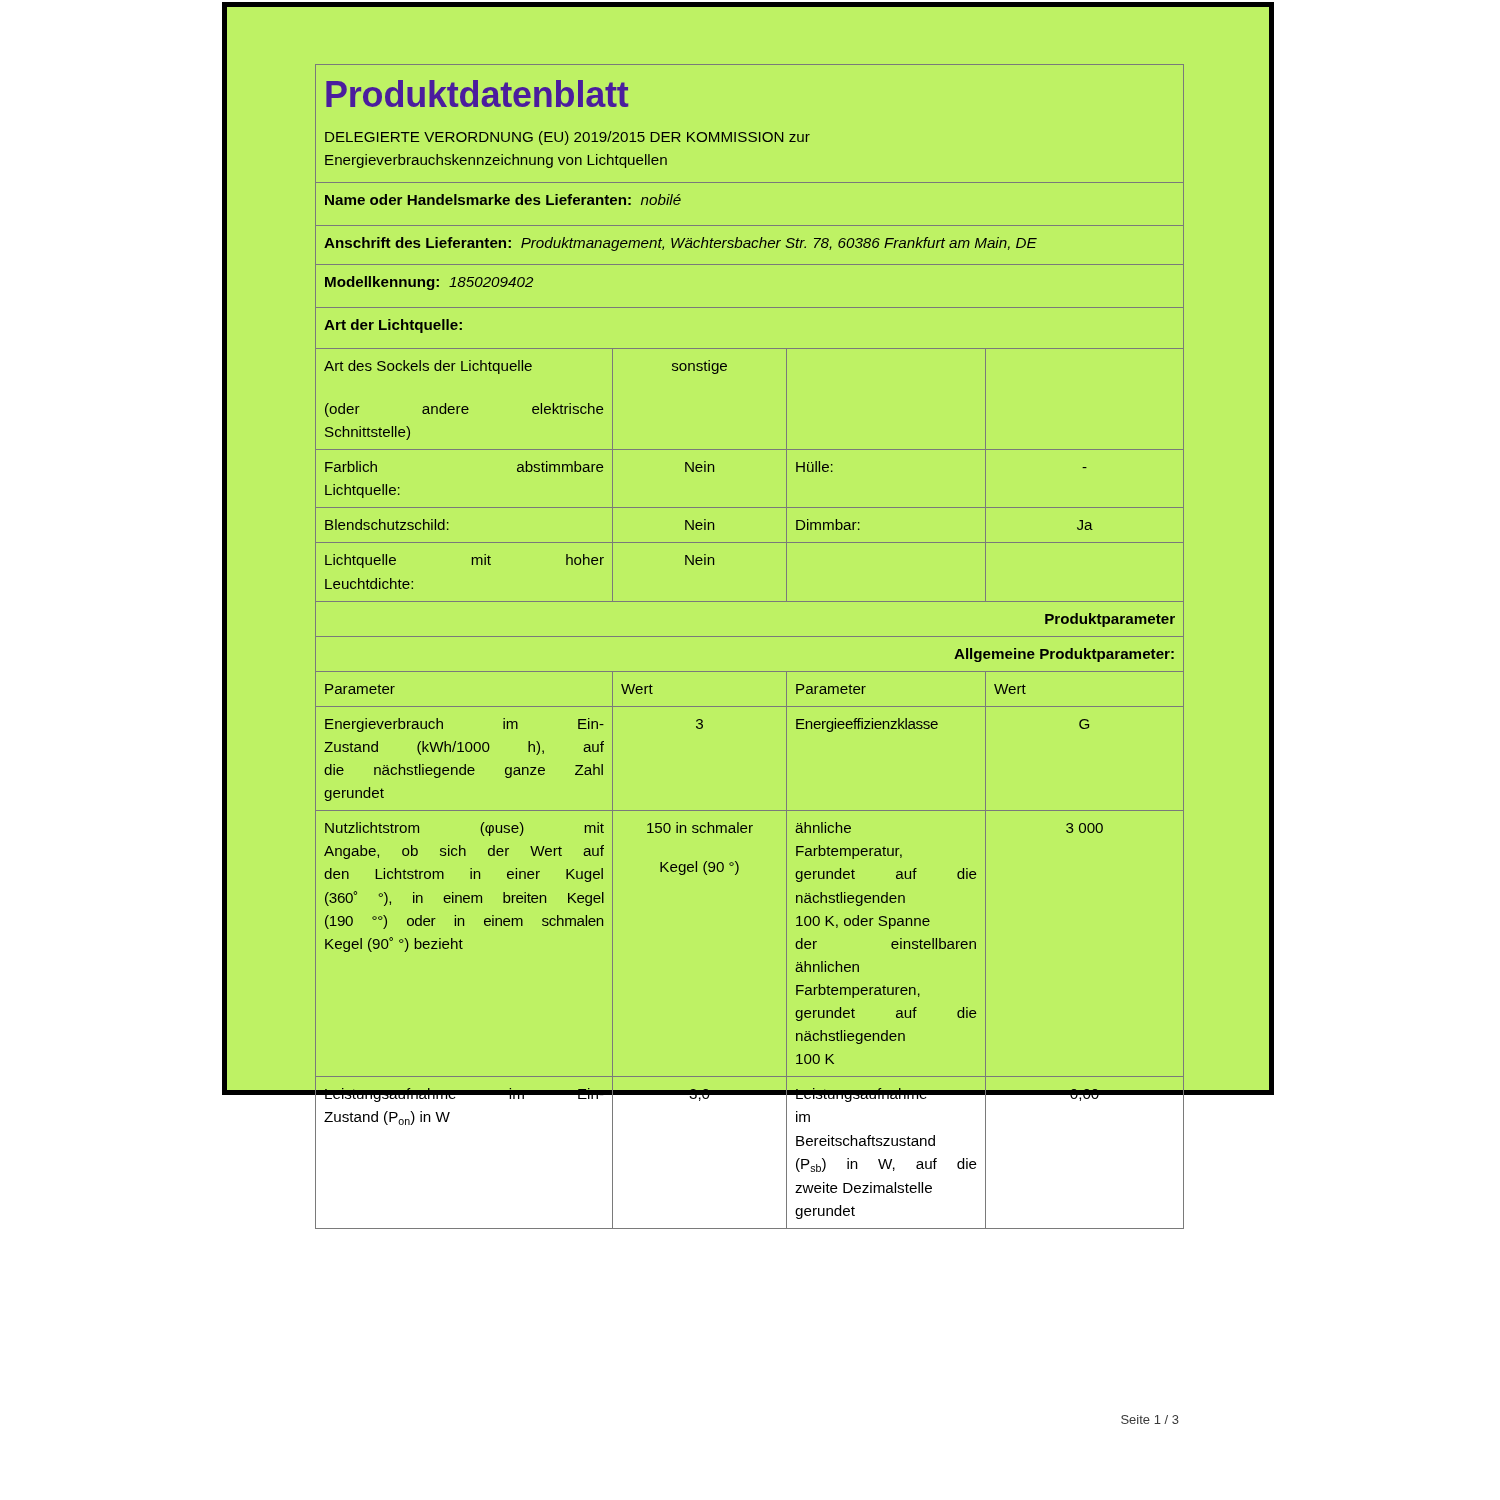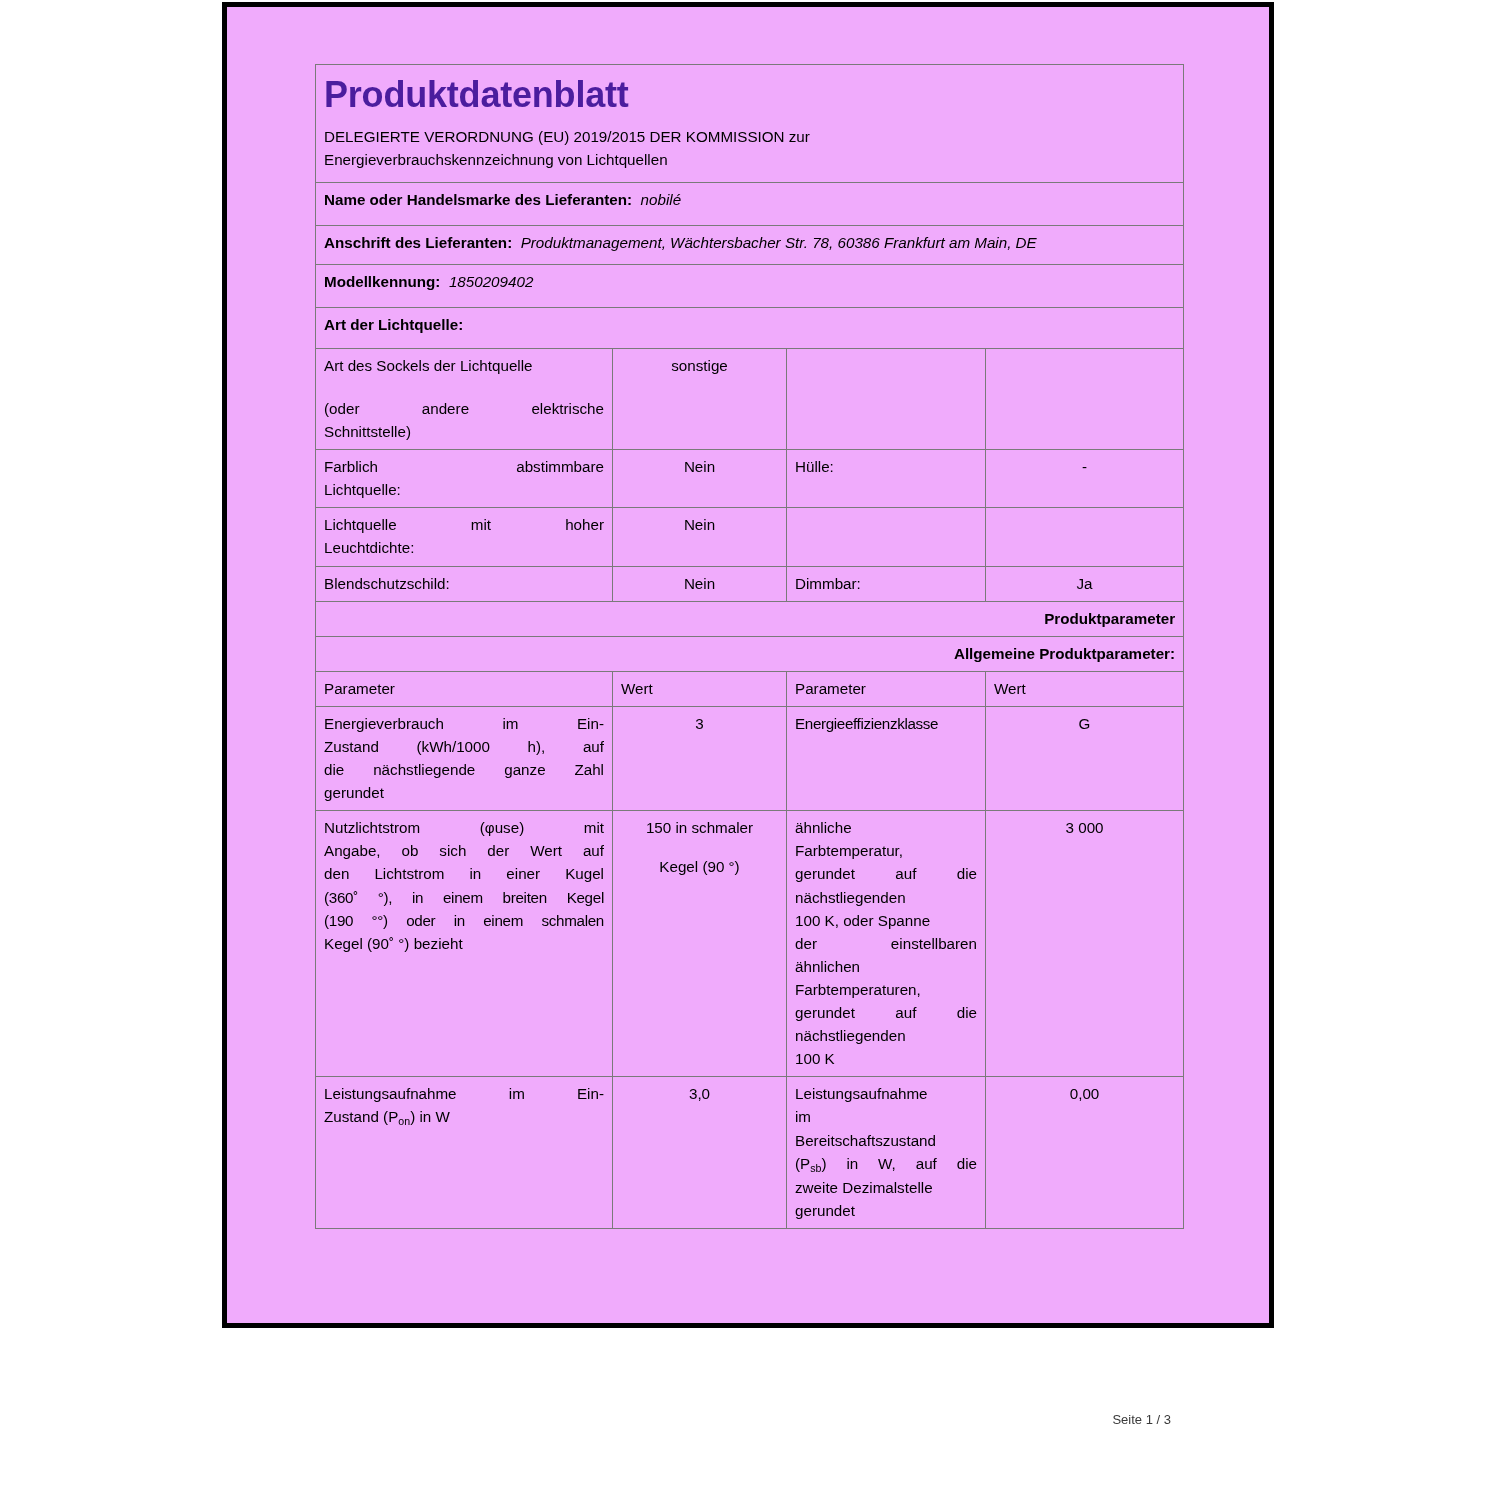--- a/index.html
+++ b/index.html
@@ -15,24 +15,24 @@
     color: #000000;
     overflow: hidden;
   }
 
   
   #page-sheet {
     position: absolute;
     left: 222px;
     top: 2px;
     width: 1052px;
-    height: 1326px;
+    height: 1093px;
     border: 5px solid #000000;
     box-sizing: border-box;
-    background: #f0abfc;
+    background: #bef264;
   }
 
   #sheet-inner {
     position: absolute;
     left: 88px;   
     top: 57px;
     width: 872px;
     height: 1390px;
   }
 
@@ -89,21 +89,21 @@
   }
 
   sub {
     font-size: 0.7em;
     vertical-align: -0.26em;
   }
 
   
   #footer-page {
     position: absolute;
-    right: 12px;
+    right: 4px;
     top: 1348px;
     width: 868px;
     text-align: right;
     font-size: 13px;
     color: #3a3a3a;
     padding-right: 4px;
     box-sizing: border-box;
   }
 </style>
 </head>
@@ -173,37 +173,37 @@
           </td>
           <td class="center">Nein</td>
           <td class="cellstack">
             <p class="n">Hülle:</p>
           </td>
           <td class="center">-</td>
         </tr>
 
         <tr>
           <td class="cellstack">
+            <p class="n">Blendschutzschild:</p>
+          </td>
+          <td class="center">Nein</td>
+          <td class="cellstack">
+            <p class="n">Dimmbar:</p>
+          </td>
+          <td class="center">Ja</td>
+        </tr>
+
+        <tr>
+          <td class="cellstack">
             <p class="j">Lichtquelle mit hoher</p>
             <p class="n">Leuchtdichte:</p>
           </td>
           <td class="center">Nein</td>
           <td></td>
           <td></td>
-        </tr>
-
-        <tr>
-          <td class="cellstack">
-            <p class="n">Blendschutzschild:</p>
-          </td>
-          <td class="center">Nein</td>
-          <td class="cellstack">
-            <p class="n">Dimmbar:</p>
-          </td>
-          <td class="center">Ja</td>
         </tr>
 
         <tr>
           <td colspan="4" class="bold-center">Produktparameter</td>
         </tr>
 
         <tr>
           <td colspan="4" class="bold-center">Allgemeine Produktparameter:</td>
         </tr>
 

